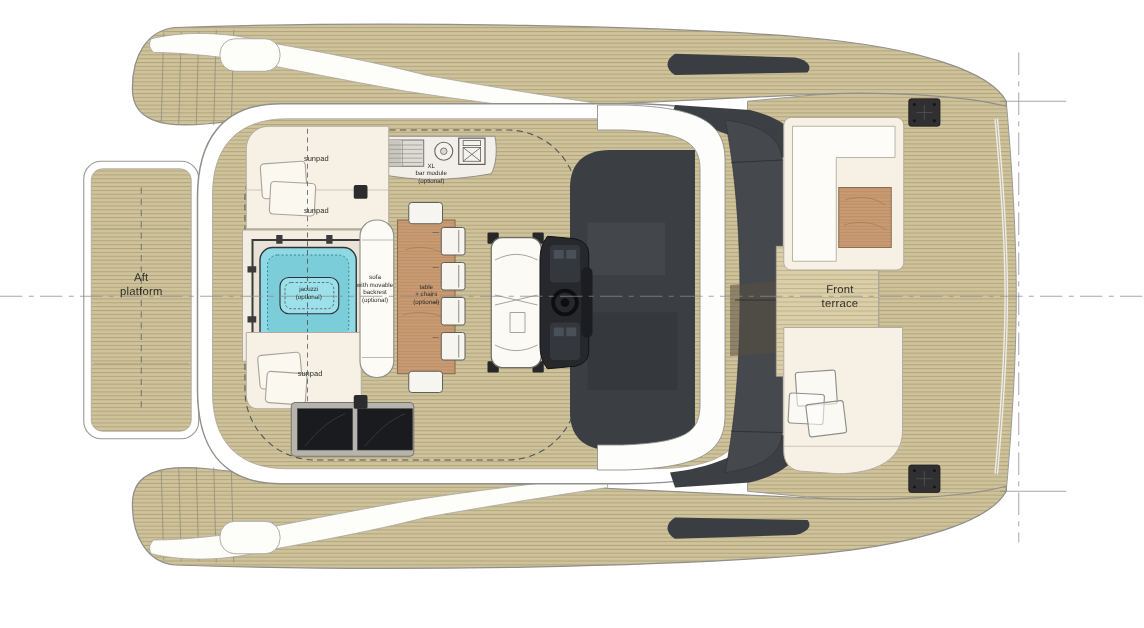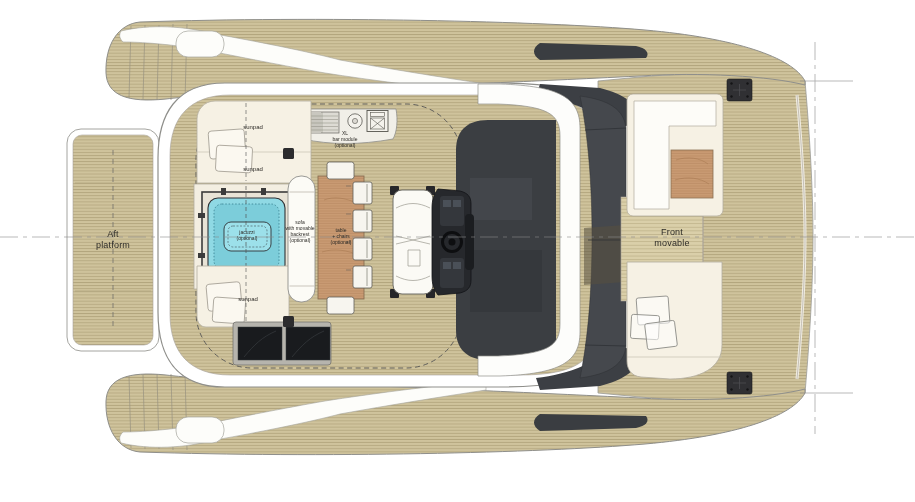--- a/index.html
+++ b/index.html
@@ -219,24 +219,24 @@
   </g>
 
   <g opacity="0.75">
     <path d="M 0,237 H 915" stroke="#8a8a8a" stroke-width="0.8" stroke-dasharray="18 5 4 5"></path>
     <path d="M 815,42 V 434" stroke="#8a8a8a" stroke-width="0.8" stroke-dasharray="18 5 4 5"></path>
     <path d="M 800,81 H 853" stroke="#8a8a8a" stroke-width="0.8"></path>
     <path d="M 800,393 H 853" stroke="#8a8a8a" stroke-width="0.8"></path>
   </g>
 </svg>
 
-<div class="lbl lbl-big" style="left:113px; top:240px;">Aft
+<div class="lbl lbl-big" style="left:113px; top:228px;">Aft
 platform</div>
 <div class="lbl lbl-big" style="left:672px; top:238px;">Front
-movable</div>
+terrace</div>
 <div class="lbl lbl-med" style="left:253px; top:128px;">sunpad</div>
 <div class="lbl lbl-med" style="left:253px; top:170px;">sunpad</div>
 <div class="lbl lbl-med" style="left:248px; top:300px;">sunpad</div>
 <div class="lbl lbl-tiny" style="left:247px; top:236px;">jacuzzi
 (optional)</div>
 <div class="lbl lbl-tiny" style="left:300px; top:232px;">sofa
 with movable
 backrest
 (optional)</div>
 <div class="lbl lbl-tiny" style="left:341px; top:237px;">table

